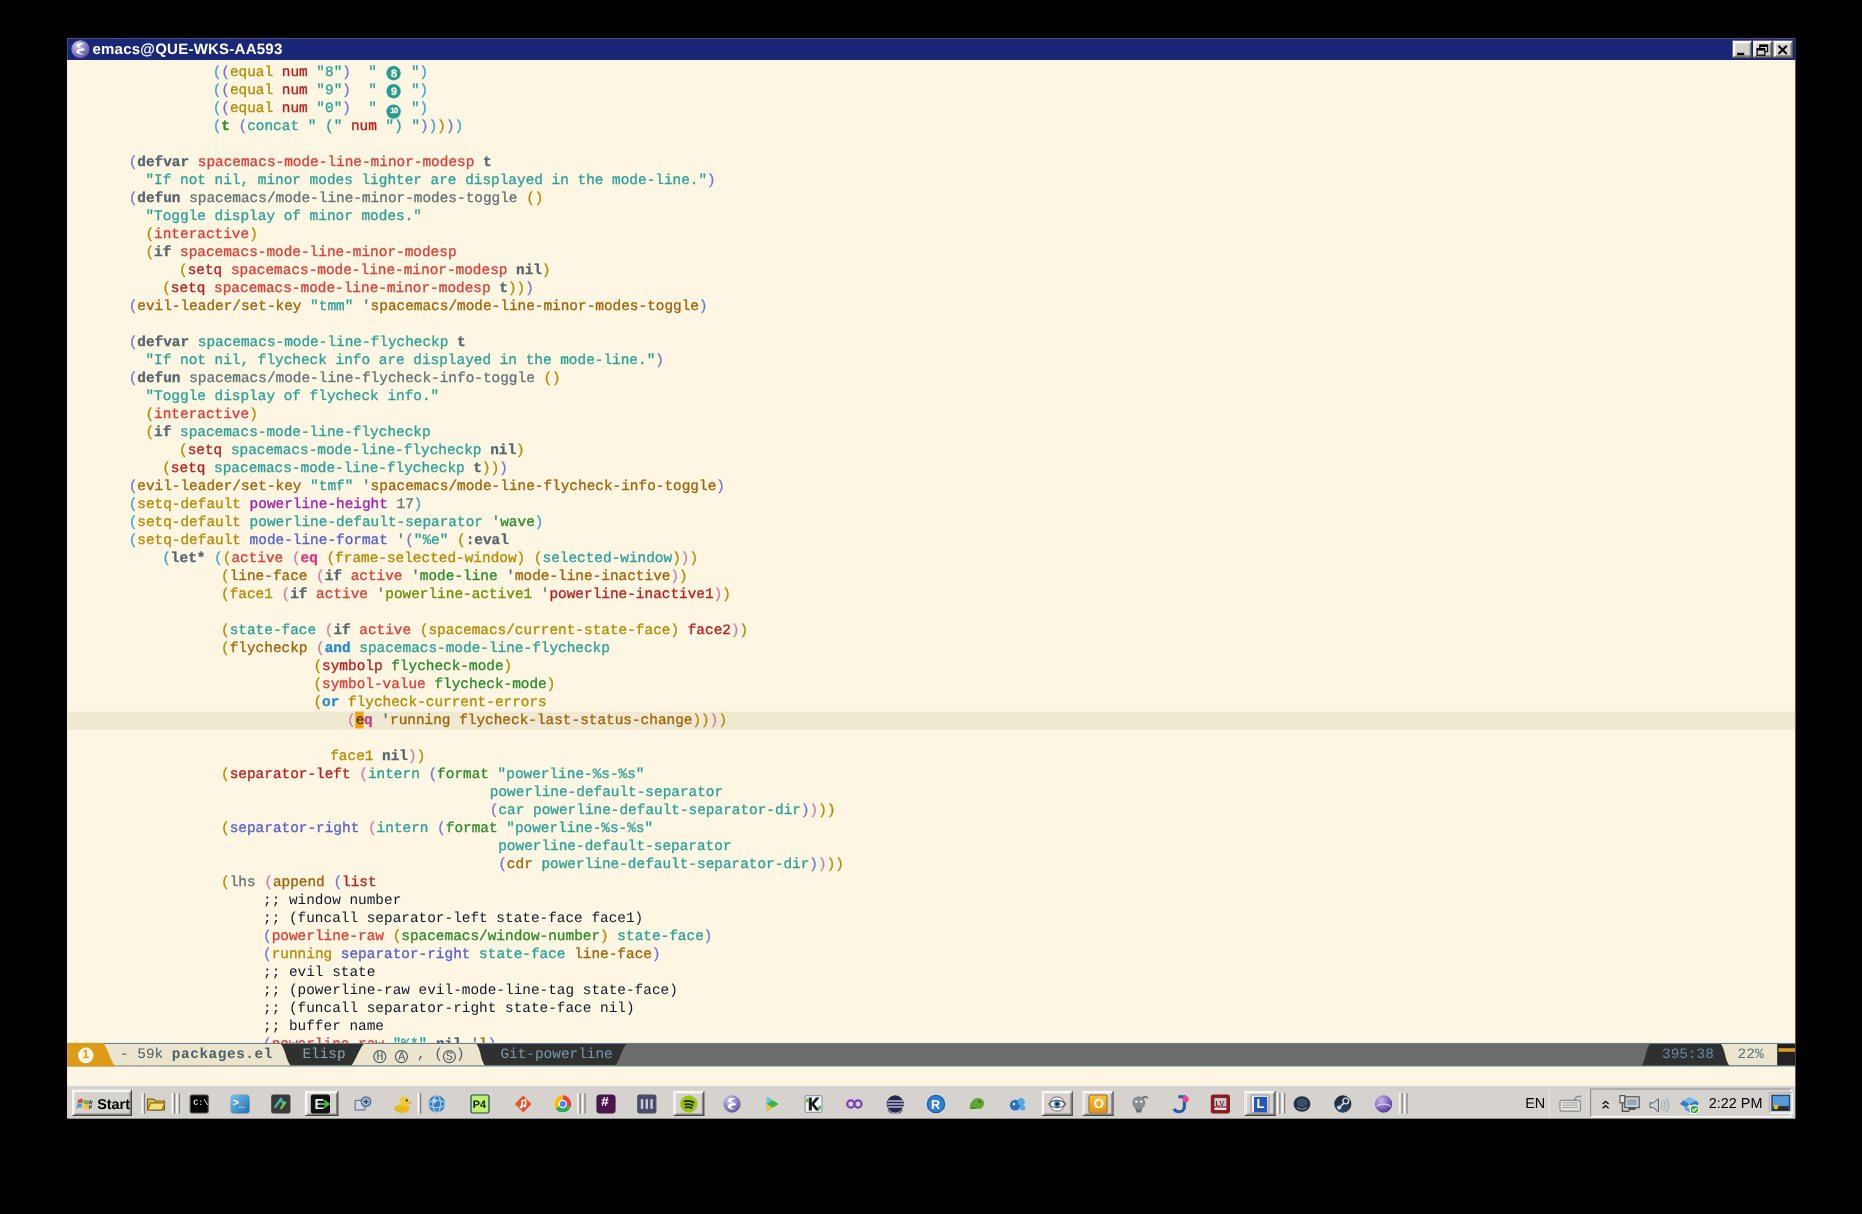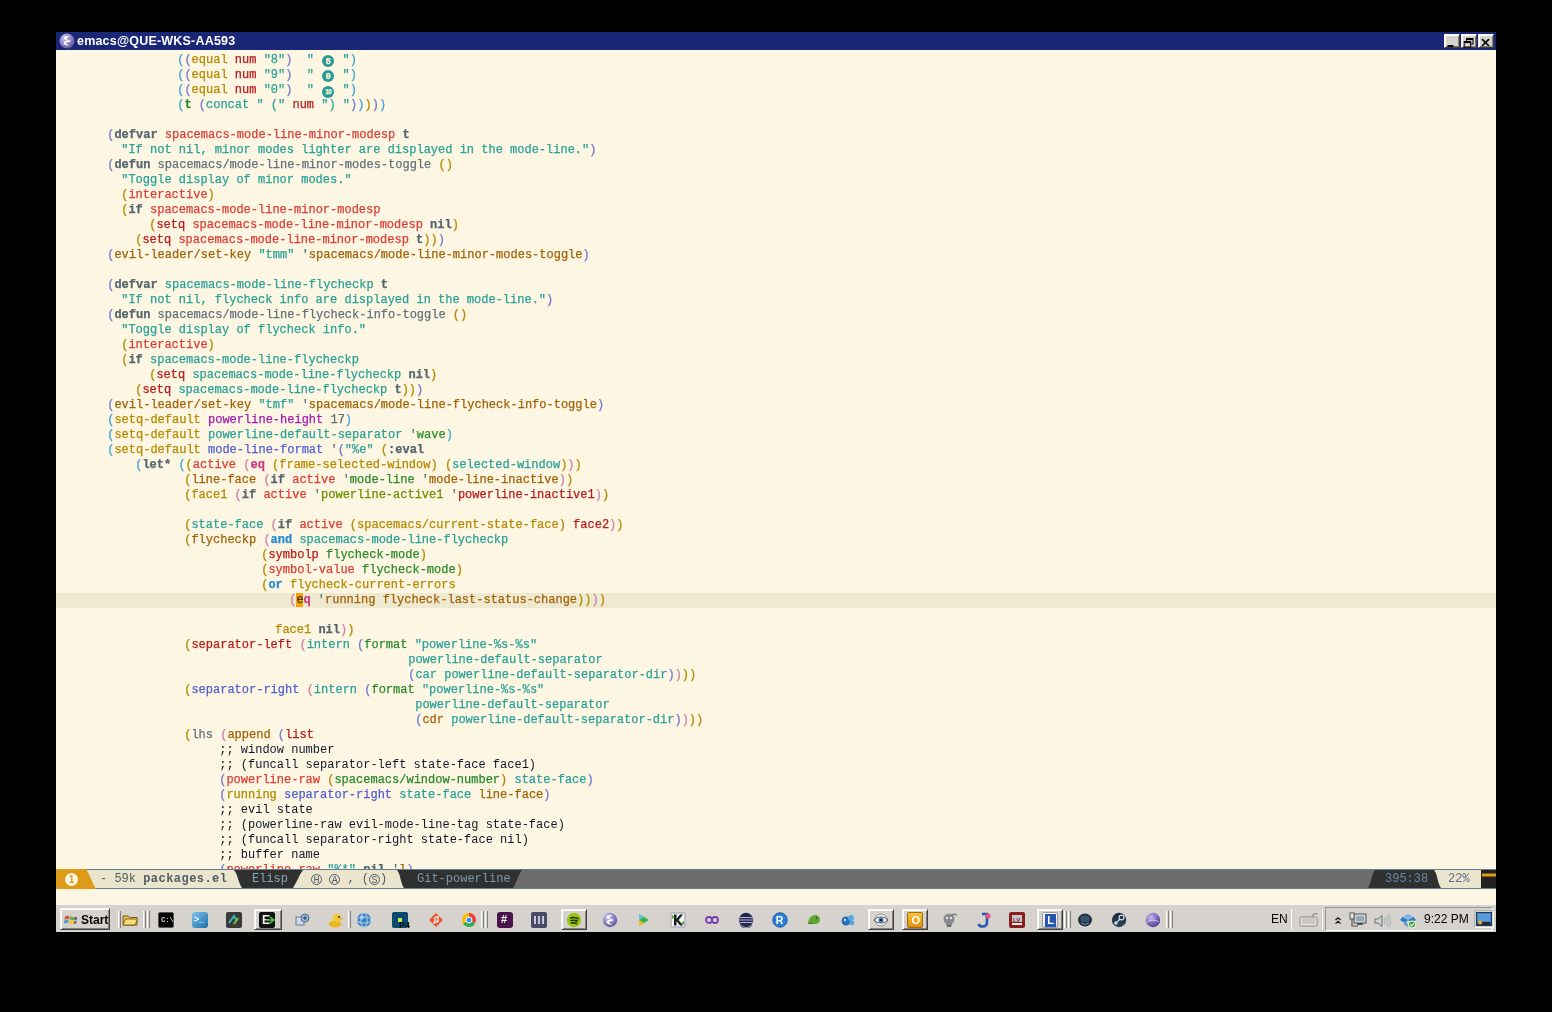--- a/index.html
+++ b/index.html
@@ -189,21 +189,21 @@
           <circle cx="12" cy="5" r="0.9" fill="#222"></circle>
           <path d="M14,6 L16.5,7 L14,8" fill="#e88f1a"></path>
         </svg></div>
 <div class="grip" style="left:292px"></div>
 <div class="qi" style="left:300px"><svg width="16" height="16">
           <circle cx="8" cy="8" r="7" fill="#3a7cc0"></circle>
           <ellipse cx="8" cy="8" rx="3.2" ry="7" fill="none" stroke="#9ecae8" stroke-width="1.2"></ellipse>
           <ellipse cx="8" cy="8" rx="7" ry="3" fill="none" stroke="#9ecae8" stroke-width="1.2"></ellipse>
           <circle cx="6" cy="5.5" r="2" fill="#bcd8ee" opacity="0.8"></circle>
         </svg></div>
-<div class="qi" style="left:336px;background:#bef264;border:6px solid #0c4a6e">
+<div class="qi" style="left:336px;background:#bef264;border:1px solid #0c4a6e">
         <span style="position:absolute;left:1px;top:2px;font:bold 9px 'Liberation Sans',sans-serif;color:#111">P4</span>
       </div>
 <div class="qi" style="left:372px"><svg width="16" height="16">
           <path d="M8,1 L15,8 L8,15 L1,8 Z" fill="#e8542e"></path>
           <path d="M7,10.5 L7,5.5 L10,4.5 L10,9.5" stroke="#fff" stroke-width="1.2" fill="none"></path>
           <circle cx="6.2" cy="10.6" r="1.2" fill="#fff"></circle>
           <circle cx="9.2" cy="9.6" r="1.2" fill="#fff"></circle>
         </svg></div>
 <div class="qi" style="left:405px"><svg width="16" height="16">
           <circle cx="8" cy="8" r="7.2" fill="#fff"></circle>
@@ -361,21 +361,21 @@
         <path d="M11,5 C12.5,6.5 12.5,9.5 11,11 M13,3.5 C15.5,6 15.5,10 13,12.5 M15,2 C18.5,5 18.5,11 15,14" stroke="#aab4bc" stroke-width="1.2" fill="none"></path>
       </svg>
 <svg width="18" height="17" style="position:absolute;left:1343px;top:7px">
         <path d="M9,2 L14.5,5 L9,8 L3.5,5 Z" fill="#7ab8e8"></path>
         <path d="M3.5,5 L9,8 L6,11 L1,8 Z" fill="#2e7cc0"></path>
         <path d="M14.5,5 L9,8 L12,11 L17,8 Z" fill="#2e7cc0"></path>
         <path d="M5,9.5 L9,12 L13,9.5 L13,12.5 L9,15 L5,12.5 Z" fill="#5aa0d8"></path>
         <circle cx="13" cy="12.5" r="3.6" fill="#3da33d" stroke="#fff"></circle>
         <path d="M11.3,12.5 L12.6,13.8 L14.8,11.3" stroke="#fff" stroke-width="1.1" fill="none"></path>
       </svg>
-<span style="position:absolute;left:1368px;top:7px;font:12px 'Liberation Sans',sans-serif;color:#000">9:22 PM</span>
+<span style="position:absolute;left:1368px;top:7px;font:12px 'Liberation Sans',sans-serif;color:#000">2:22 PM</span>
 <div style="position:absolute;left:1418px;top:5px;width:20px;height:18px;background:#d6d3ce;border:1px solid;border-color:#b8b5ae #fbfaf8 #fbfaf8 #b8b5ae">
         <svg width="16" height="14" style="position:absolute;left:1px;top:1px">
           <rect x="0.5" y="0.5" width="15" height="13" fill="#3a6ea5" stroke="#1c3a66"></rect>
           <rect x="1.5" y="1.5" width="13" height="8" fill="#5a9ad8"></rect>
           <rect x="1.5" y="10" width="13" height="3" fill="#2a2a2a"></rect>
           <circle cx="4" cy="10.5" r="2" fill="#e8b820"></circle>
         </svg>
       </div>
 </div>
 

